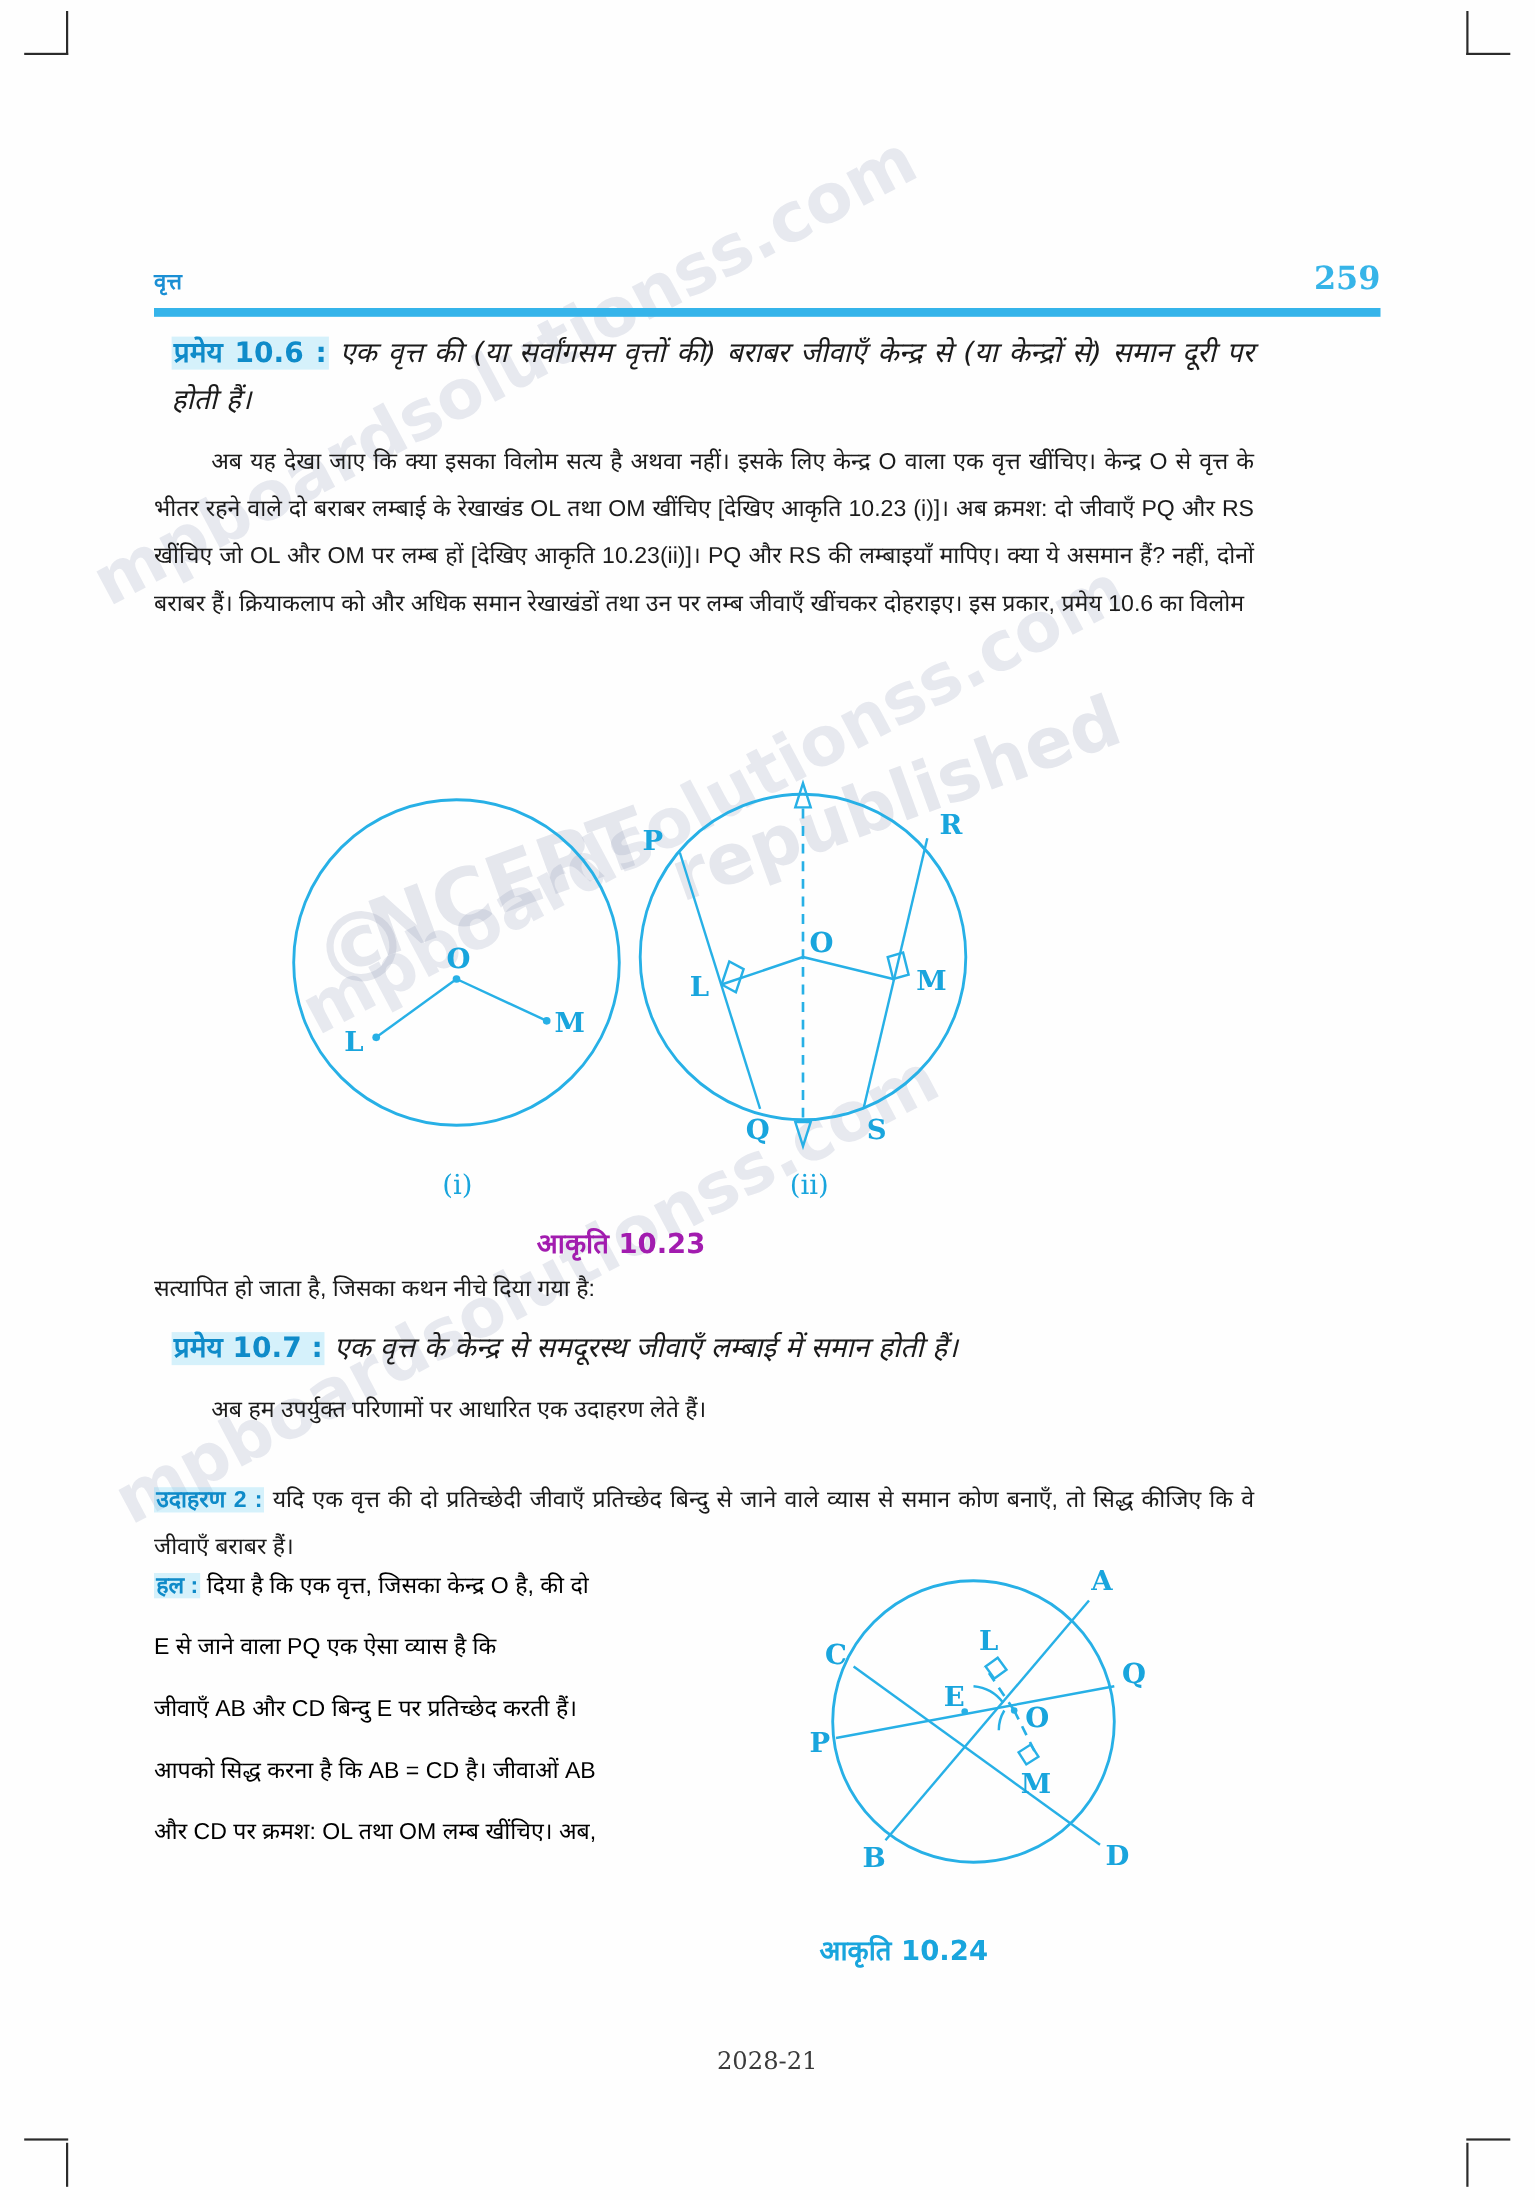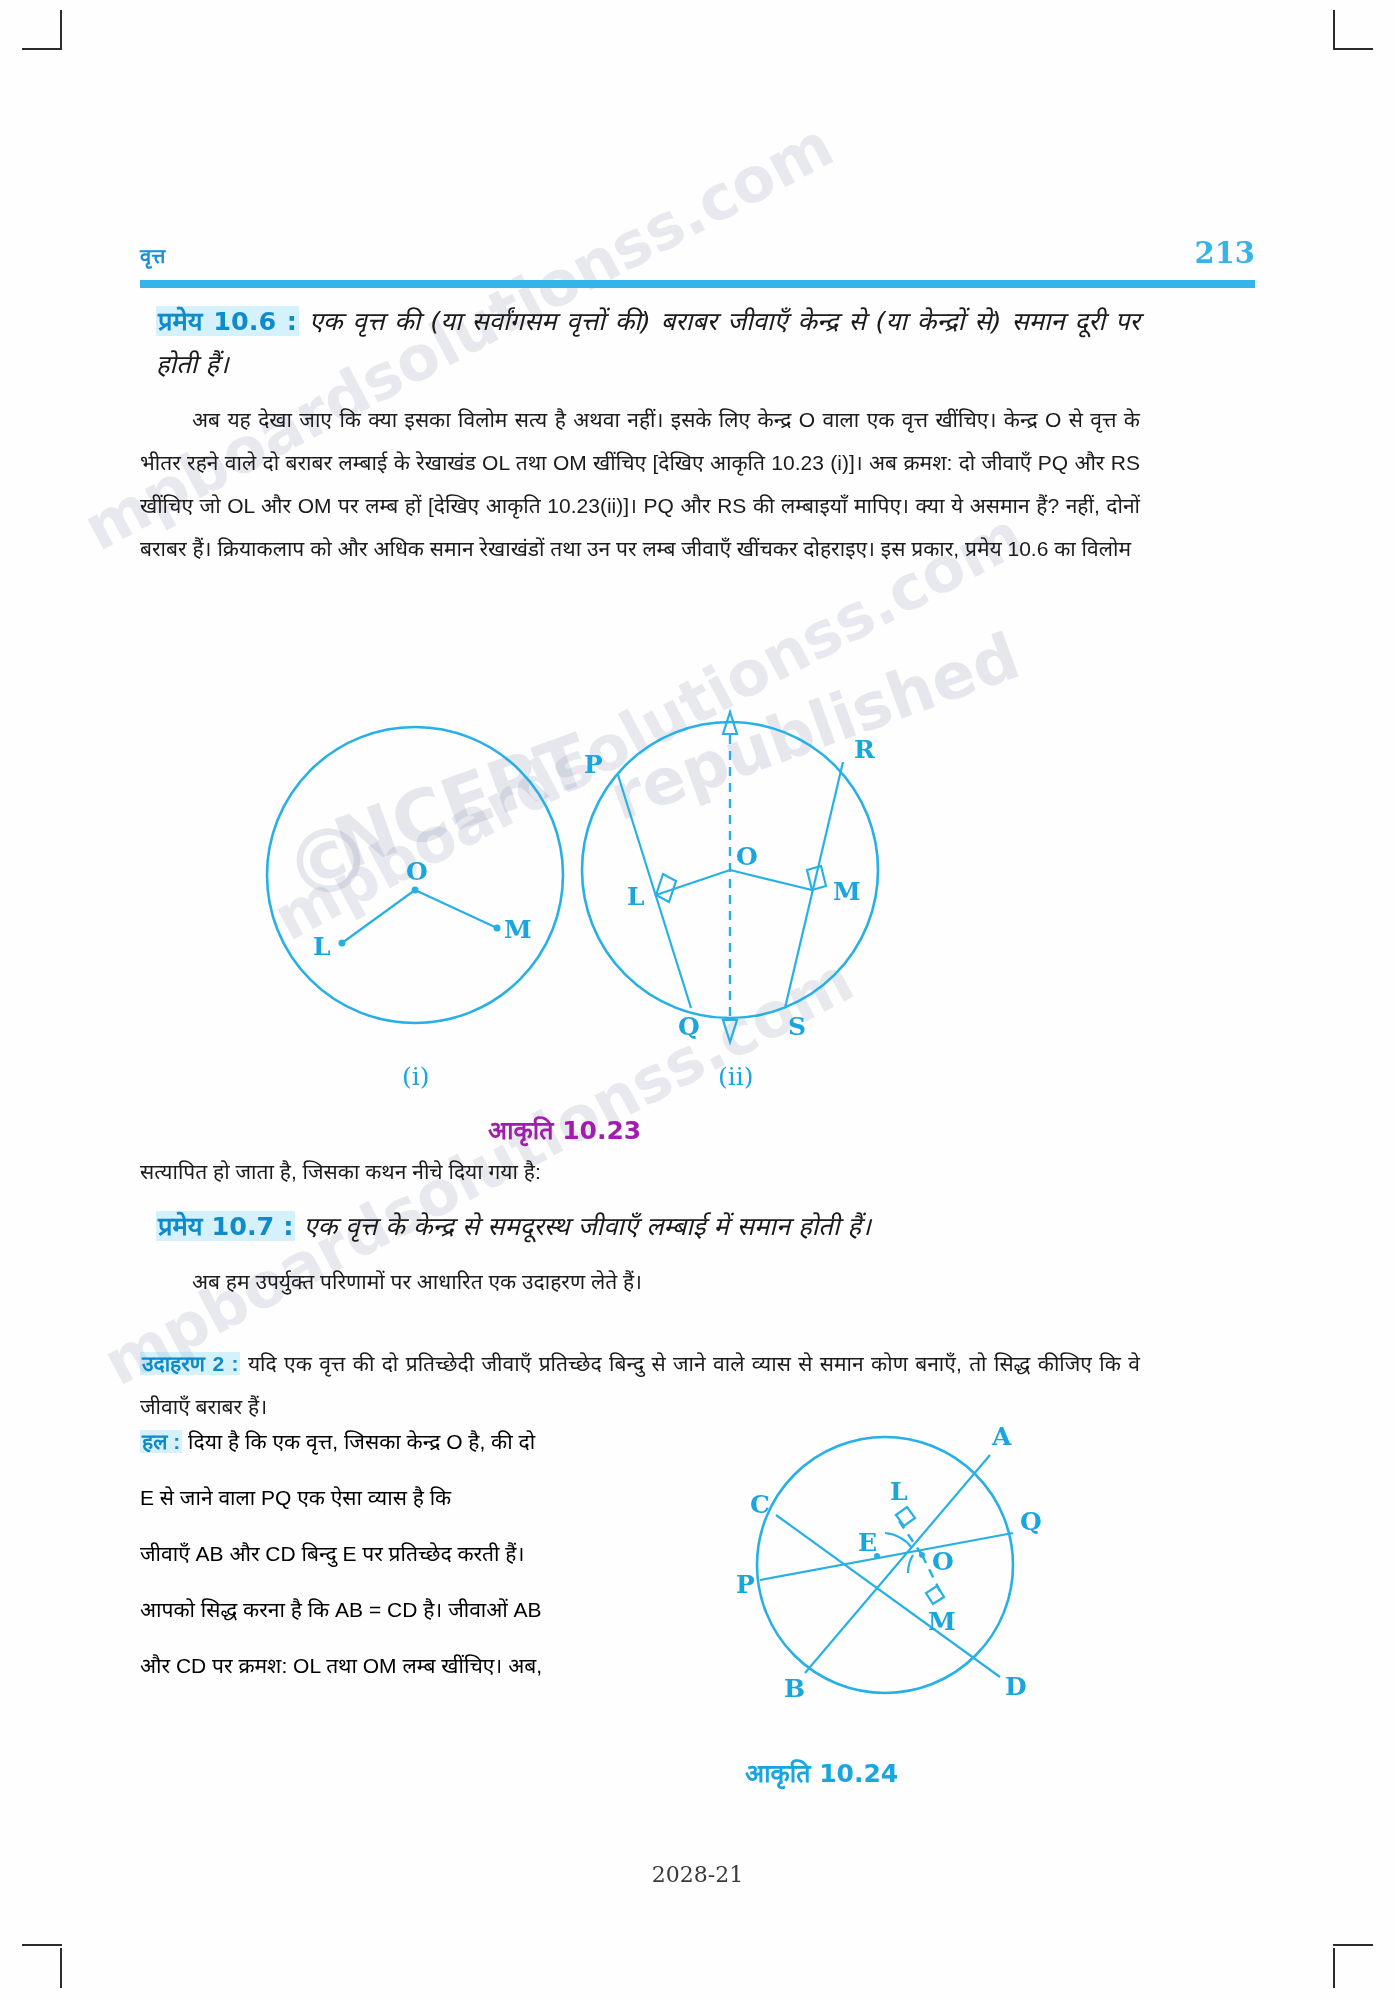--- a/index.html
+++ b/index.html
@@ -218,21 +218,21 @@
   <div class="wm wm-a">mpboardsolutionss.com</div>
   <div class="wm wm-b">mpboardsolutionss.com</div>
   <div class="wm wm-c">mpboardsolutionss.com</div>
   <div class="wm wm-ncert">NCERT</div>
   <div class="wm wm-rep">republished</div>
   <div class="wm wm-copy">©</div>
 
   <div class="header">
     <div class="header-row">
       <span class="chapter-title">वृत्त</span>
-      <span class="page-number">213</span>
+      <span class="page-number">259</span>
     </div>
     <div class="header-rule"></div>
   </div>
 
   <div class="content">
 
     <p class="theorem">
       <span class="tag">प्रमेय 10.6 :</span><span> एक वृत्त की (या सर्वांगसम वृत्तों की) बराबर जीवाएँ केन्द्र से (या केन्द्रों से) समान दूरी पर होती हैं।</span>
     </p>
 

